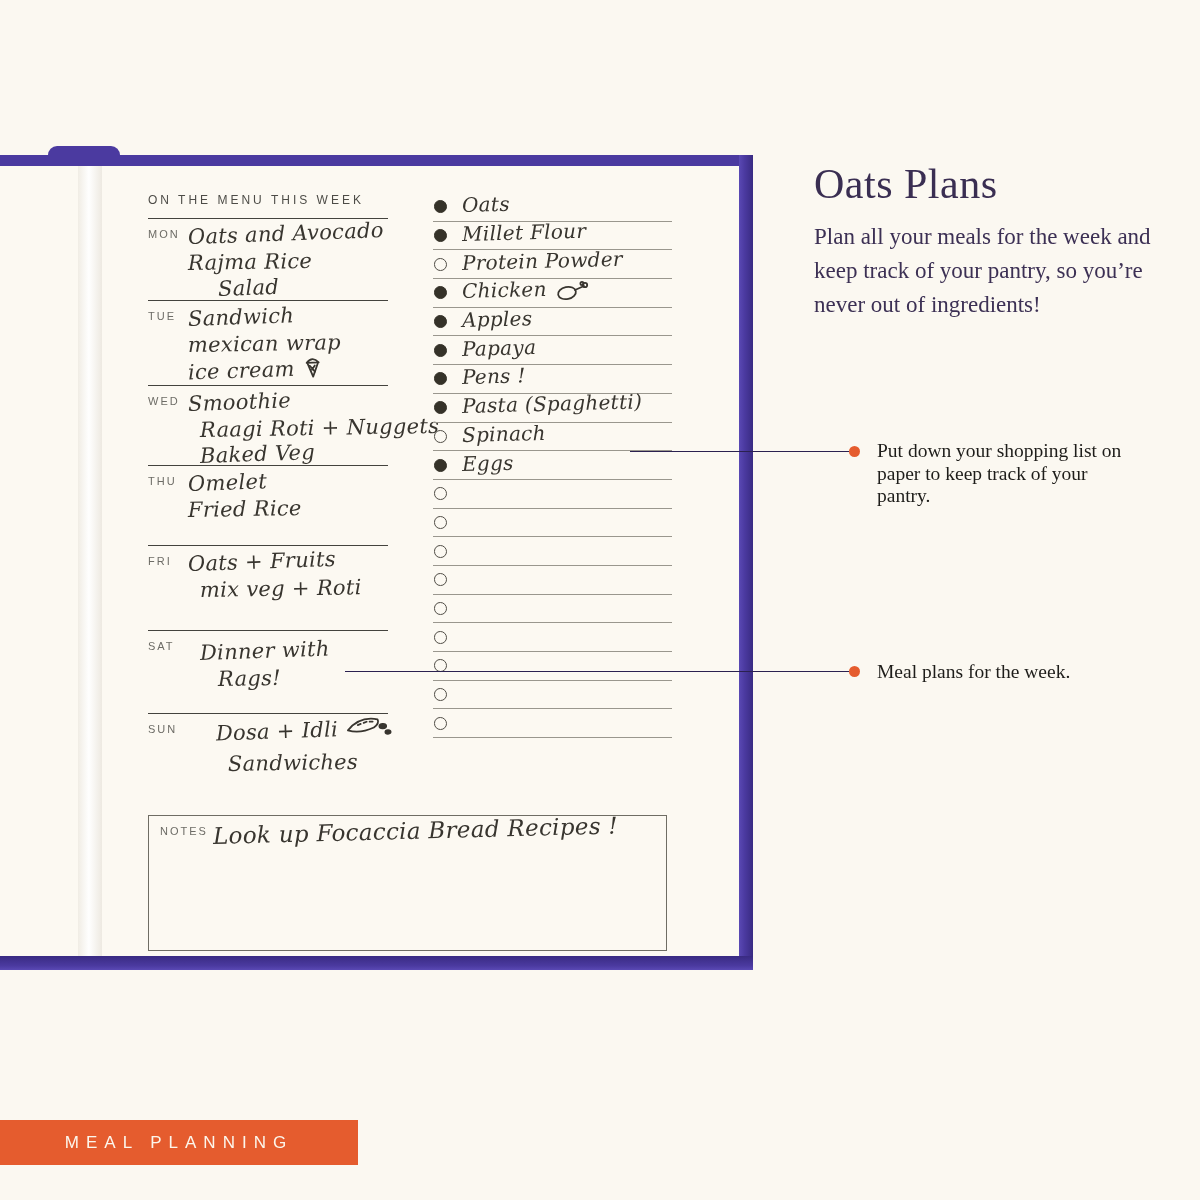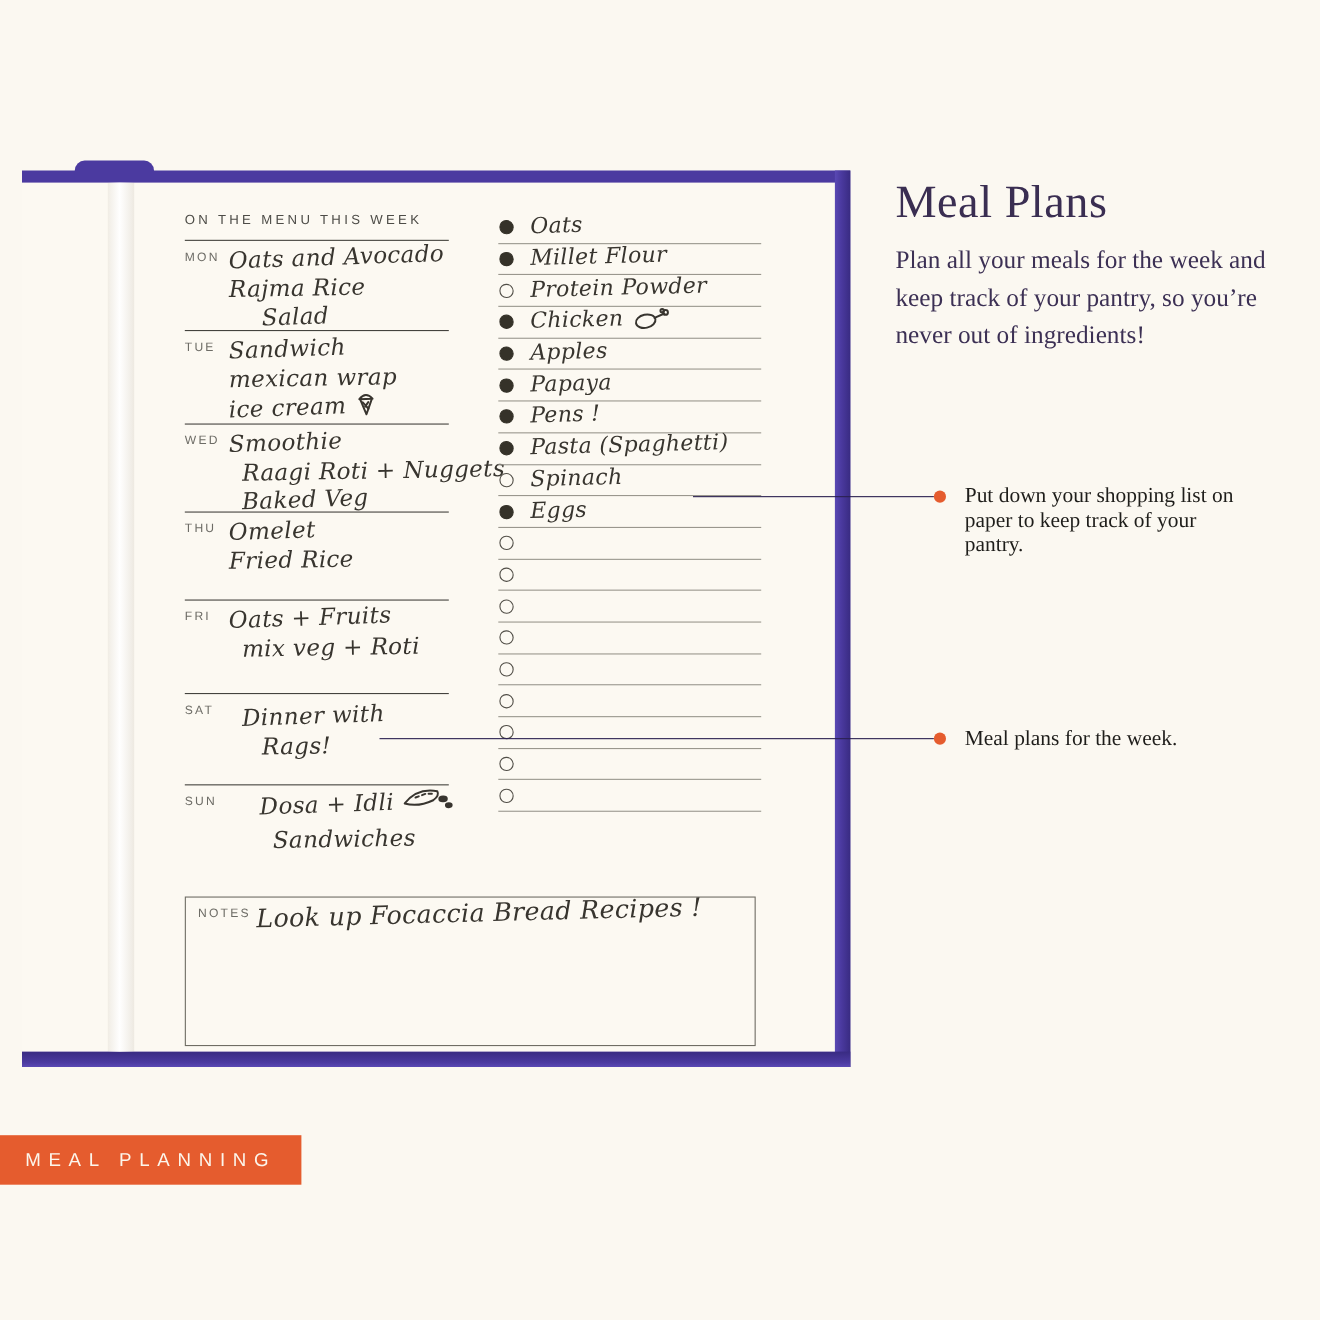--- a/index.html
+++ b/index.html
@@ -1,20 +1,20 @@
 <!DOCTYPE html>
 <html><head>
 <meta charset="utf-8">
 <style>
   html,body{margin:0;padding:0;}
   body{background:#fbf8f1;font-family:"Liberation Sans",sans-serif;}
   .canvas{position:relative;width:1200px;height:1200px;background:#fbf8f1;overflow:hidden;}
 
   
-  .notebook{position:absolute;left:0;top:155px;width:753px;height:815px;background:#4b3aa0;margin-left:20px;}
+  .notebook{position:absolute;left:0;top:155px;width:753px;height:815px;background:#4b3aa0;}
   .cover-bump{position:absolute;left:48px;top:-9px;width:72px;height:18px;background:#4b3aa0;
     border-radius:9px 9px 0 0;}
   .cover-right-shade{position:absolute;right:0;top:0;width:14px;height:100%;
     background:linear-gradient(90deg,#5a49b4 0%,#4b3aa0 40%,#392b82 100%);}
   .cover-bottom-shade{position:absolute;left:0;bottom:0;width:100%;height:14px;
     background:linear-gradient(180deg,#392b82 0%,#4b3aa0 70%,#5a49b4 100%);}
   .nb-page{position:absolute;left:0;top:11px;right:14px;bottom:14px;background:#fcf9f2;}
   .gutter{position:absolute;left:78px;top:0;bottom:0;width:24px;
     background:linear-gradient(90deg,rgba(90,75,55,0.07) 0%,rgba(255,255,255,0.95) 45%,rgba(90,75,55,0.09) 100%);}
 
@@ -66,21 +66,21 @@
   .line2{left:345px;top:671px;width:504px;}
   .callout-dot{position:absolute;width:11px;height:11px;border-radius:50%;background:#e55c2e;}
   .dot1{left:849px;top:446px;}
   .dot2{left:849px;top:666px;}
   .callout-text{position:absolute;font-family:"Liberation Serif",serif;font-size:19.5px;
     color:#1e1d1a;line-height:22.5px;width:262px;}
   .text1{left:877px;top:440px;}
   .text2{left:877px;top:661px;}
 
   
-  .banner{position:absolute;left:0;top:1032px;width:274px;height:45px;background:#e55c2e;
+  .banner{position:absolute;left:0;top:1120px;width:358px;height:45px;background:#e55c2e;
     display:flex;align-items:center;justify-content:center;
     font-size:17px;letter-spacing:7px;color:#fcf6ec;}
 
   svg.dd{stroke:#38352f;fill:none;stroke-width:1.8;stroke-linecap:round;stroke-linejoin:round;}
 </style>
 </head>
 <body>
 
 <div class="canvas">
 
@@ -251,21 +251,21 @@
       </div>
 
       <div class="notes-box">
         <span class="notes-label">NOTES</span>
         <span class="hand notes-text">Look up Focaccia Bread Recipes !</span>
       </div>
     </div>
   </div>
 
   <div class="aside">
-    <h1 class="aside-title">Meal Plans</h1>
+    <h1 class="aside-title">Oats Plans</h1>
     <p class="aside-desc">Plan all your meals for the week and keep track of your pantry, so you’re never out of ingredients!</p>
   </div>
 
   <div class="callout-line line1"></div>
   <div class="callout-dot dot1"></div>
   <div class="callout-text text1">Put down your shopping list on paper to keep track of your pantry.</div>
 
   <div class="callout-line line2"></div>
   <div class="callout-dot dot2"></div>
   <div class="callout-text text2">Meal plans for the week.</div>

